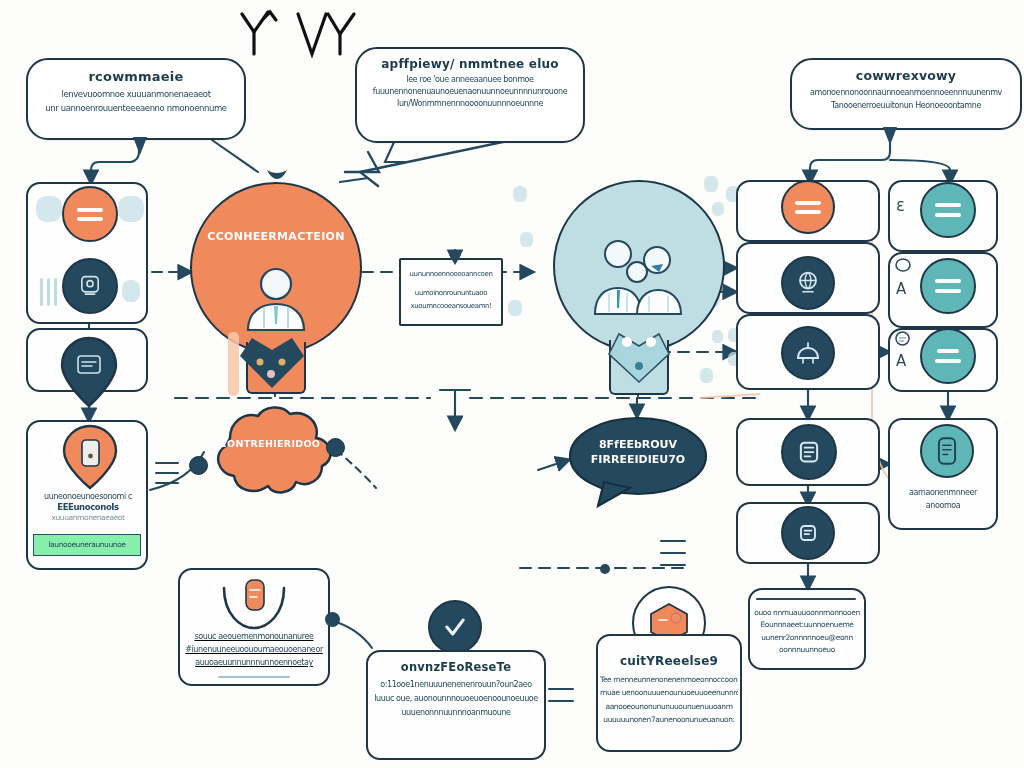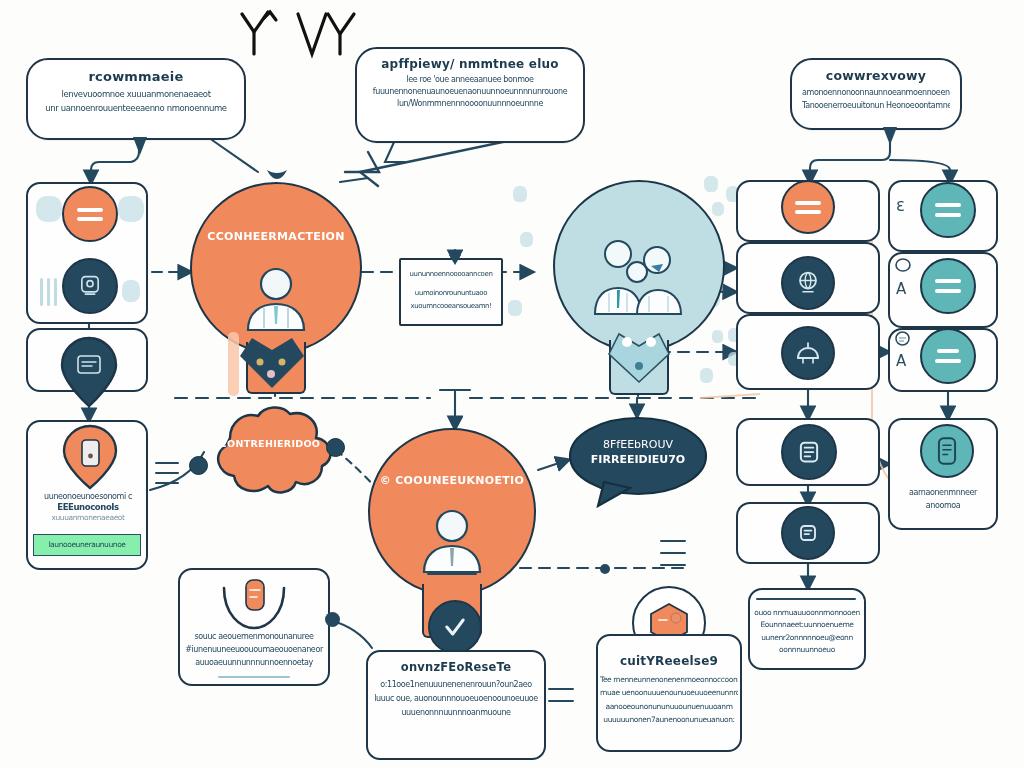--- a/index.html
+++ b/index.html
@@ -222,21 +222,21 @@
       </svg>
   </div>
 
   <div class="callout abs" style="left:355px;top:47px;width:230px;height:96px;padding:8px 10px 0;">
     <div class="ttl ctitle" style="font-size:12px;">apffpiewy/ nmmtnee eluo</div>
     <div class="glyphline cline" style="margin-top:4px;font-size:8px;">lee roe 'oue anneeaanuee   bonmoe</div>
     <div class="glyphline cline" style="margin-top:2px;font-size:8px;">fuuunennonenuaunoeuenaonuunnoeunnnnunrouone</div>
     <div class="glyphline cline" style="margin-top:2px;font-size:8px;">lun/Wonmmnennnoooonuunnnoeunnne</div>
   </div>
 
-  <div class="callout abs" style="left:790px;top:58px;width:172px;height:72px;padding:8px 10px 0;">
+  <div class="callout abs" style="left:790px;top:58px;width:232px;height:72px;padding:8px 10px 0;">
     <div class="ttl ctitle" style="font-size:12.5px;">cowwrexvowy</div>
     <div class="glyphline cline" style="margin-top:5px;font-size:8px;">amonoennonoonnaunnoeanmoennoeennnuunenmv</div>
     <div class="glyphline cline" style="margin-top:3px;font-size:8px;">Tanooenerroeuuitonun Heonoeoontamne</div>
   </div>
   <div class="abs" style="left:881px;top:126px;">
     <svg width="18" height="20" viewBox="0 0 18 20">
         <path d="M2,1 L16,1 L9,19 Z" fill="#24485E"></path>
       </svg>
   </div>
 
@@ -462,68 +462,55 @@
       <path d="M34,34 C34,18 48,8 62,12 C68,2 86,0 94,10 C110,6 124,18 120,34 C136,36 140,56 126,62 C126,76 112,84 100,78 C96,90 78,92 72,82 C58,92 40,86 38,72 C22,70 16,50 30,42 Z" fill="#F08A5D" stroke="#1e3648" stroke-width="2.5" stroke-linejoin="round"></path>
     </svg>
     <div class="abs" style="left:0;top:34px;width:148px;text-align:center;color:#fff;font-weight:700;font-size:9.5px;font-family:'DejaVu Sans',sans-serif;filter:blur(.4px);letter-spacing:.3px;">CONTREHIERIDOO</div>
   </div>
   <div class="dot" style="left:189px;top:456px;width:17px;height:17px;border:1px solid #12303f;"></div>
   <div class="dot" style="left:326px;top:438px;width:17px;height:17px;border:1px solid #12303f;"></div>
   <div class="hair" style="left:155px;top:462px;width:24px;"></div>
   <div class="hair" style="left:155px;top:472px;width:24px;"></div>
   <div class="hair" style="left:155px;top:482px;width:24px;"></div>
 
-  <div class="balloon" style="left:368px;top:428px;width:168px;height:210px;">
-    <div class="body" style="width:168px;height:168px;background:#F08A5D;"></div>
-    <div class="stem" style="left:54px;top:156px;width:60px;height:54px;background:#F08A5D;border-bottom:2.6px solid #1e3648;border-radius:0 0 6px 6px;"></div>
-    <div class="nlabel" style="top:46px;font-size:11px;">© COOUNEEUKNOETIO</div>
-    <div class="abs" style="left:48px;top:80px;">
-      <svg width="72" height="70" viewBox="0 0 72 70">
-        <circle cx="36" cy="18" r="15" fill="#F4F8FB" stroke="#24485E" stroke-width="2.2"></circle>
-        <path d="M8,64 C8,47 20,38 36,38 C52,38 64,47 64,64 Z" fill="#FBFDFE" stroke="#24485E" stroke-width="2.2"></path>
-        <path d="M34,40 L38,40 L37,58 L35,58 Z" fill="#8CA3AE"></path>
-        <path d="M12,66 h48" stroke="#24485E" stroke-width="2" stroke-linecap="round"></path>
-      </svg>
-    </div>
-  </div>
   <div class="circ c-navy abs" style="left:428px;top:600px;width:54px;height:54px;">
     <svg width="28" height="28" viewBox="0 0 24 24">
       <path d="M5,12 L10,18 L19,6" fill="none" stroke="#EAF3F7" stroke-width="2.6" stroke-linecap="round" stroke-linejoin="round"></path>
     </svg>
   </div>
   <div class="abs" style="left:448px;top:416px;">
     <svg width="16" height="14" viewBox="0 0 16 14">
         <path d="M1,1 L15,1 L8,13 Z" fill="#24485E"></path>
       </svg>
   </div>
 
   <div class="abs" style="left:568px;top:416px;width:140px;height:92px;">
     <svg width="140" height="92" viewBox="0 0 140 92">
       <ellipse cx="70" cy="40" rx="68" ry="38" fill="#24485E" stroke="#16303f" stroke-width="2.2"></ellipse>
       <path d="M36,66 L30,90 L62,72 Z" fill="#24485E" stroke="#16303f" stroke-width="2.2"></path>
     </svg>
     <div class="abs" style="left:0;top:22px;width:140px;text-align:center;">
-      <div style="color:#fff;font-weight:400;font-size:11px;font-family:'DejaVu Sans',sans-serif;filter:blur(.4px);">8FfEEbROUV</div>
+      <div style="color:#fff;font-weight:700;font-size:11px;font-family:'DejaVu Sans',sans-serif;filter:blur(.4px);">8FfEEbROUV</div>
       <div style="color:#fff;font-weight:700;font-size:11px;font-family:'DejaVu Sans',sans-serif;filter:blur(.4px);margin-top:2px;">FIRREEIDIEU7O</div>
     </div>
   </div>
 
   <div class="hair" style="left:660px;top:540px;width:26px;"></div>
   <div class="hair" style="left:660px;top:552px;width:26px;"></div>
   <div class="hair" style="left:660px;top:564px;width:26px;"></div>
 
   <div class="card abs" style="left:178px;top:568px;width:152px;height:118px;"></div>
   <div class="abs" style="left:218px;top:578px;">
     <svg width="72" height="54" viewBox="0 0 72 54">
       <path d="M6,10 C6,36 22,50 36,50 C50,50 66,36 66,10" fill="none" stroke="#1e3648" stroke-width="2.6" stroke-linecap="round"></path>
       <rect x="28" y="2" width="18" height="30" rx="7" fill="#F08A5D" stroke="#1e3648" stroke-width="1.6"></rect>
       <path d="M32,12 h10 M32,19 h7" stroke="#fff" stroke-width="1.5" stroke-linecap="round"></path>
     </svg>
   </div>
-  <div class="abs" style="left:184px;top:632px;width:140px;text-align:center;">
+  <div class="abs" style="left:184px;top:632px;width:140px;text-align:center;text-decoration:underline;">
     <div class="glyphline" style="font-size:8px;">souuc aeouemenmonounanuree</div>
     <div class="glyphline" style="font-size:8px;margin-top:3px;">#iunenuuneeuoououmaeouoenaneor</div>
     <div class="glyphline" style="font-size:8px;margin-top:3px;">auuoaeuunnunnnunnoennoetay</div>
   </div>
   <div class="hair-lt" style="left:218px;top:676px;width:72px;"></div>
 
   <div class="card abs" style="left:366px;top:650px;width:180px;height:110px;"></div>
   <div class="abs" style="left:372px;top:660px;width:168px;text-align:center;">
     <div class="ttl" style="font-size:11.5px;">onvnzFEoReseTe</div>
     <div class="glyphline" style="font-size:8px;margin-top:6px;">o:11ooe1nenuuunenenenrouun?oun2aeo</div>

